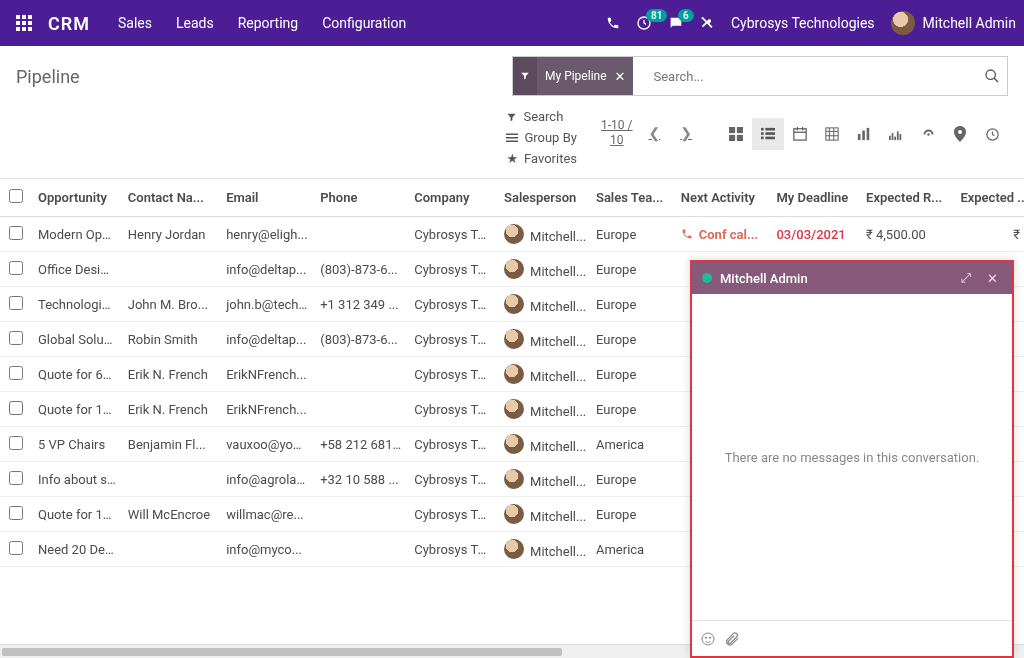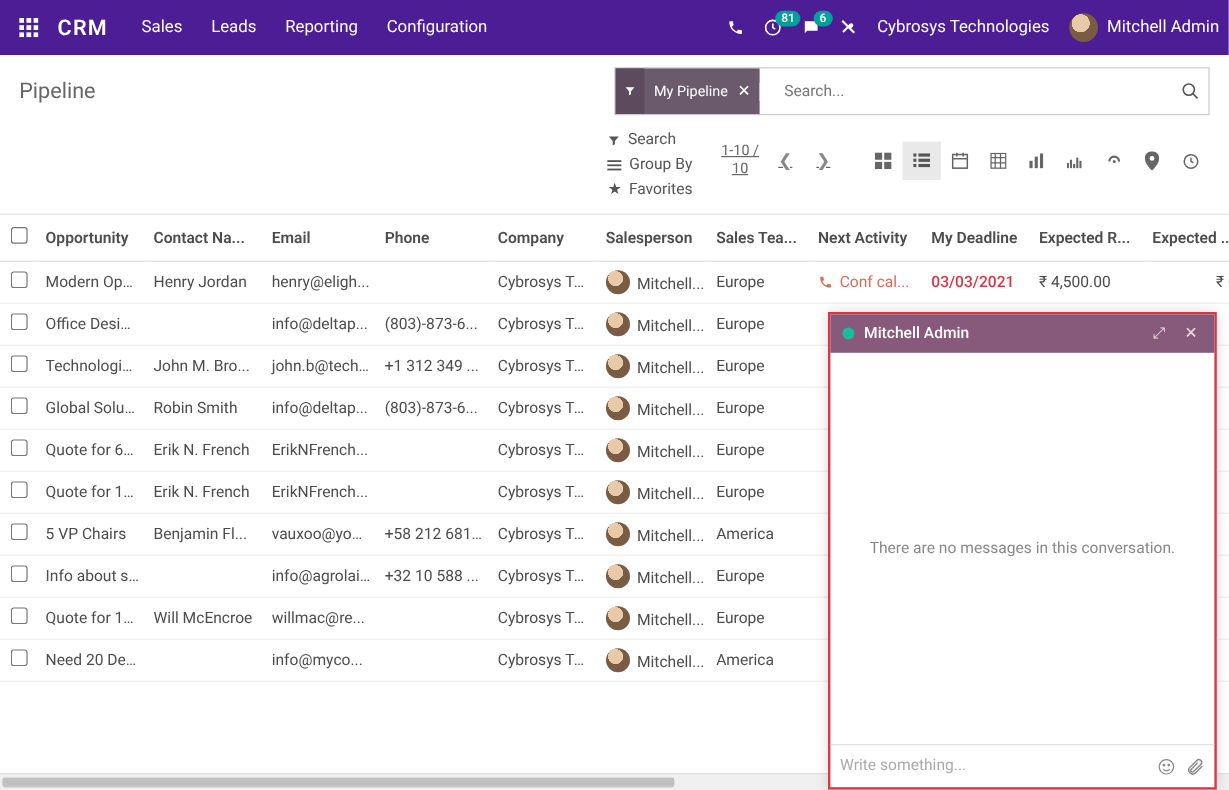--- a/index.html
+++ b/index.html
@@ -55,21 +55,21 @@
 th.chk, td.chk { width: 32px; text-align: center; }
 input[type=checkbox] { width: 14px; height: 14px; }
 .sp-cell { display: flex; align-items: flex-end; gap: 6px; }
 .col-opp { max-width: 84px; }
 .col-contact { max-width: 92px; }
 .col-email { max-width: 88px; }
 .col-phone { max-width: 88px; }
 .col-company { max-width: 84px; }
 .col-sp { max-width: 86px; }
 .col-team { max-width: 66px; }
-.col-next { max-width: 90px; }
+.col-next { max-width: 90px; font-weight: bold; }
 .col-deadline { max-width: 86px; color: #dc3545; font-weight: 500; }
 .col-rev { max-width: 90px; text-align: left; }
 .col-exp2 { max-width: 40px; text-align: right; }
 .next-act { color: #dc6b5a; display: flex; align-items: center; gap: 6px; }
 
 
 .chat { position: absolute; right: 10px; bottom: 0; width: 324px; height: 398px; background: #fff; border: 2px solid #dc3545; display: flex; flex-direction: column; box-shadow: 0 0 10px rgba(0,0,0,0.15); }
 .chat-head { height: 32px; background: #875A7B; color: #fff; display: flex; align-items: center; padding: 0 10px; font-size: 13px; gap: 8px; }
 .chat-head .status-dot { width: 10px; height: 10px; background: #1abc9c; border-radius: 50%; }
 .chat-head .title { flex: 1; font-weight: 500; }
@@ -494,21 +494,20 @@
 
 <div class="chat">
   <div class="chat-head">
     <span class="status-dot"></span>
     <span class="title">Mitchell Admin</span>
     <span class="hbtn">⤢</span>
     <span class="hbtn">✕</span>
   </div>
   <div class="chat-body">There are no messages in this conversation.</div>
   <div class="chat-input">
-    <input type="text" placeholder="Write something..." style="">
     <span class="ibtn">
       <svg width="16" height="16" viewBox="0 0 24 24" fill="none" stroke="#888" stroke-width="1.5">
           <circle cx="12" cy="12" r="9"></circle>
           <circle cx="9" cy="10" r="1" fill="#888"></circle>
           <circle cx="15" cy="10" r="1" fill="#888"></circle>
           <path d="M8 15c1 1.5 2.5 2 4 2s3-.5 4-2"></path>
         </svg>
     </span>
     <span class="ibtn">
       <svg width="16" height="16" viewBox="0 0 24 24" fill="none" stroke="#888" stroke-width="1.8">

